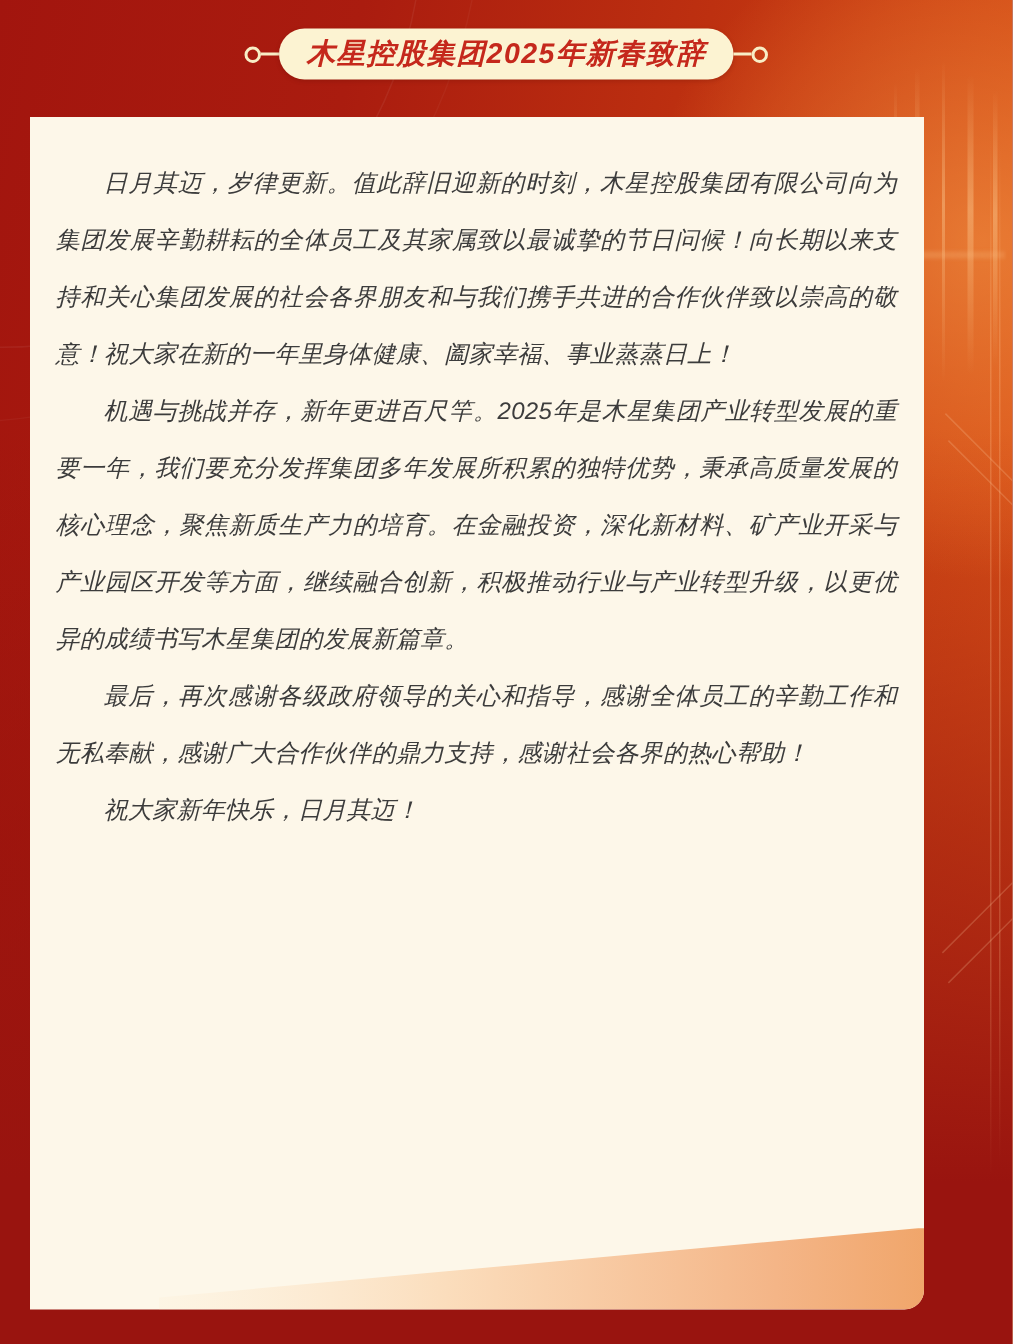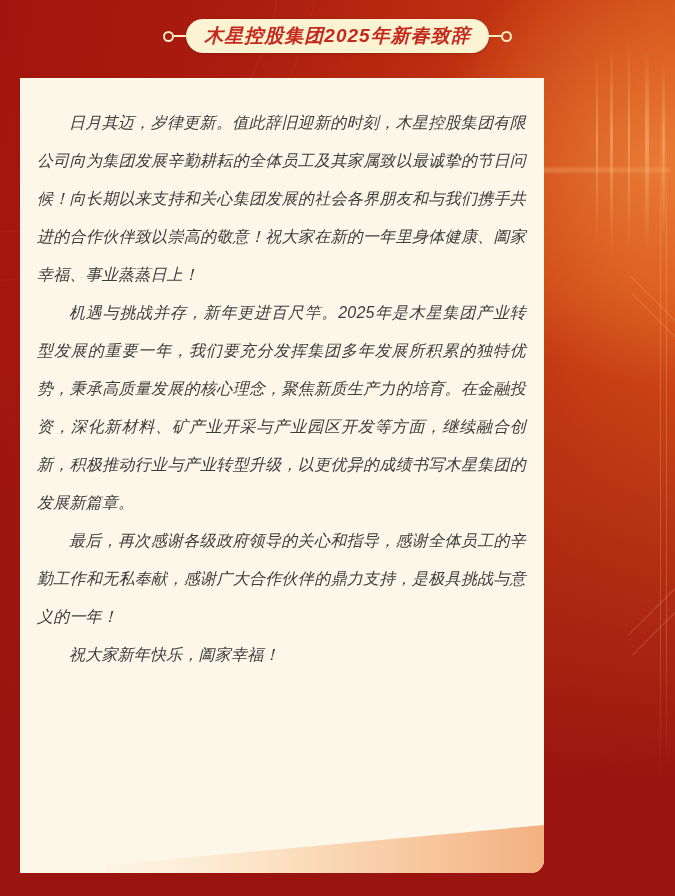--- a/index.html
+++ b/index.html
@@ -82,21 +82,21 @@
     box-shadow:0 1px 3px rgba(90,10,5,0.25);
   }
   .pill span{
     font-size:19px;font-weight:bold;color:#c5281c;letter-spacing:1px;
     white-space:nowrap;
   }
 
   
   .card{
     position:absolute;left:20px;top:78px;
-    width:524px;height:795px;
+    width:596px;height:795px;
     background:#fdf7e9;
     border-bottom-right-radius:13px;
     overflow:hidden;
     z-index:2;
     box-sizing:border-box;
     padding:26px 18px 0 17px;
   }
   .card p{
     margin:0;
     text-indent:2em;
@@ -137,22 +137,22 @@
     <div class="pill">
       <span>木星控股集团2025年新春致辞</span>
     </div>
     <span class="bar"></span>
     <span class="ring"></span>
   </header>
 
   <main class="card">
     <p>日月其迈，岁律更新。值此辞旧迎新的时刻，木星控股集团有限公司向为集团发展辛勤耕耘的全体员工及其家属致以最诚挚的节日问候！向长期以来支持和关心集团发展的社会各界朋友和与我们携手共进的合作伙伴致以崇高的敬意！祝大家在新的一年里身体健康、阖家幸福、事业蒸蒸日上！</p>
     <p>机遇与挑战并存，新年更进百尺竿。2025年是木星集团产业转型发展的重要一年，我们要充分发挥集团多年发展所积累的独特优势，秉承高质量发展的核心理念，聚焦新质生产力的培育。在金融投资，深化新材料、矿产业开采与产业园区开发等方面，继续融合创新，积极推动行业与产业转型升级，以更优异的成绩书写木星集团的发展新篇章。</p>
-    <p>最后，再次感谢各级政府领导的关心和指导，感谢全体员工的辛勤工作和无私奉献，感谢广大合作伙伴的鼎力支持，是极具挑战与意义的一年！</p>
-    <p>祝大家新年快乐，阖家幸福！</p>
+    <p>最后，再次感谢各级政府领导的关心和指导，感谢全体员工的辛勤工作和无私奉献，感谢广大合作伙伴的鼎力支持，感谢社会各界的热心帮助！</p>
+    <p>祝大家新年快乐，日月其迈！</p>
 
     <svg class="curl" viewBox="0 0 638 795" xmlns="http://www.w3.org/2000/svg">
       <defs>
         <linearGradient id="curlGrad" x1="0" y1="0" x2="1" y2="0">
           <stop offset="0" stop-color="#fdf3e0" stop-opacity="0.55"></stop>
           <stop offset="0.35" stop-color="#fbddbc"></stop>
           <stop offset="0.75" stop-color="#f4b587"></stop>
           <stop offset="1" stop-color="#efa060"></stop>
         </linearGradient>
       </defs>

